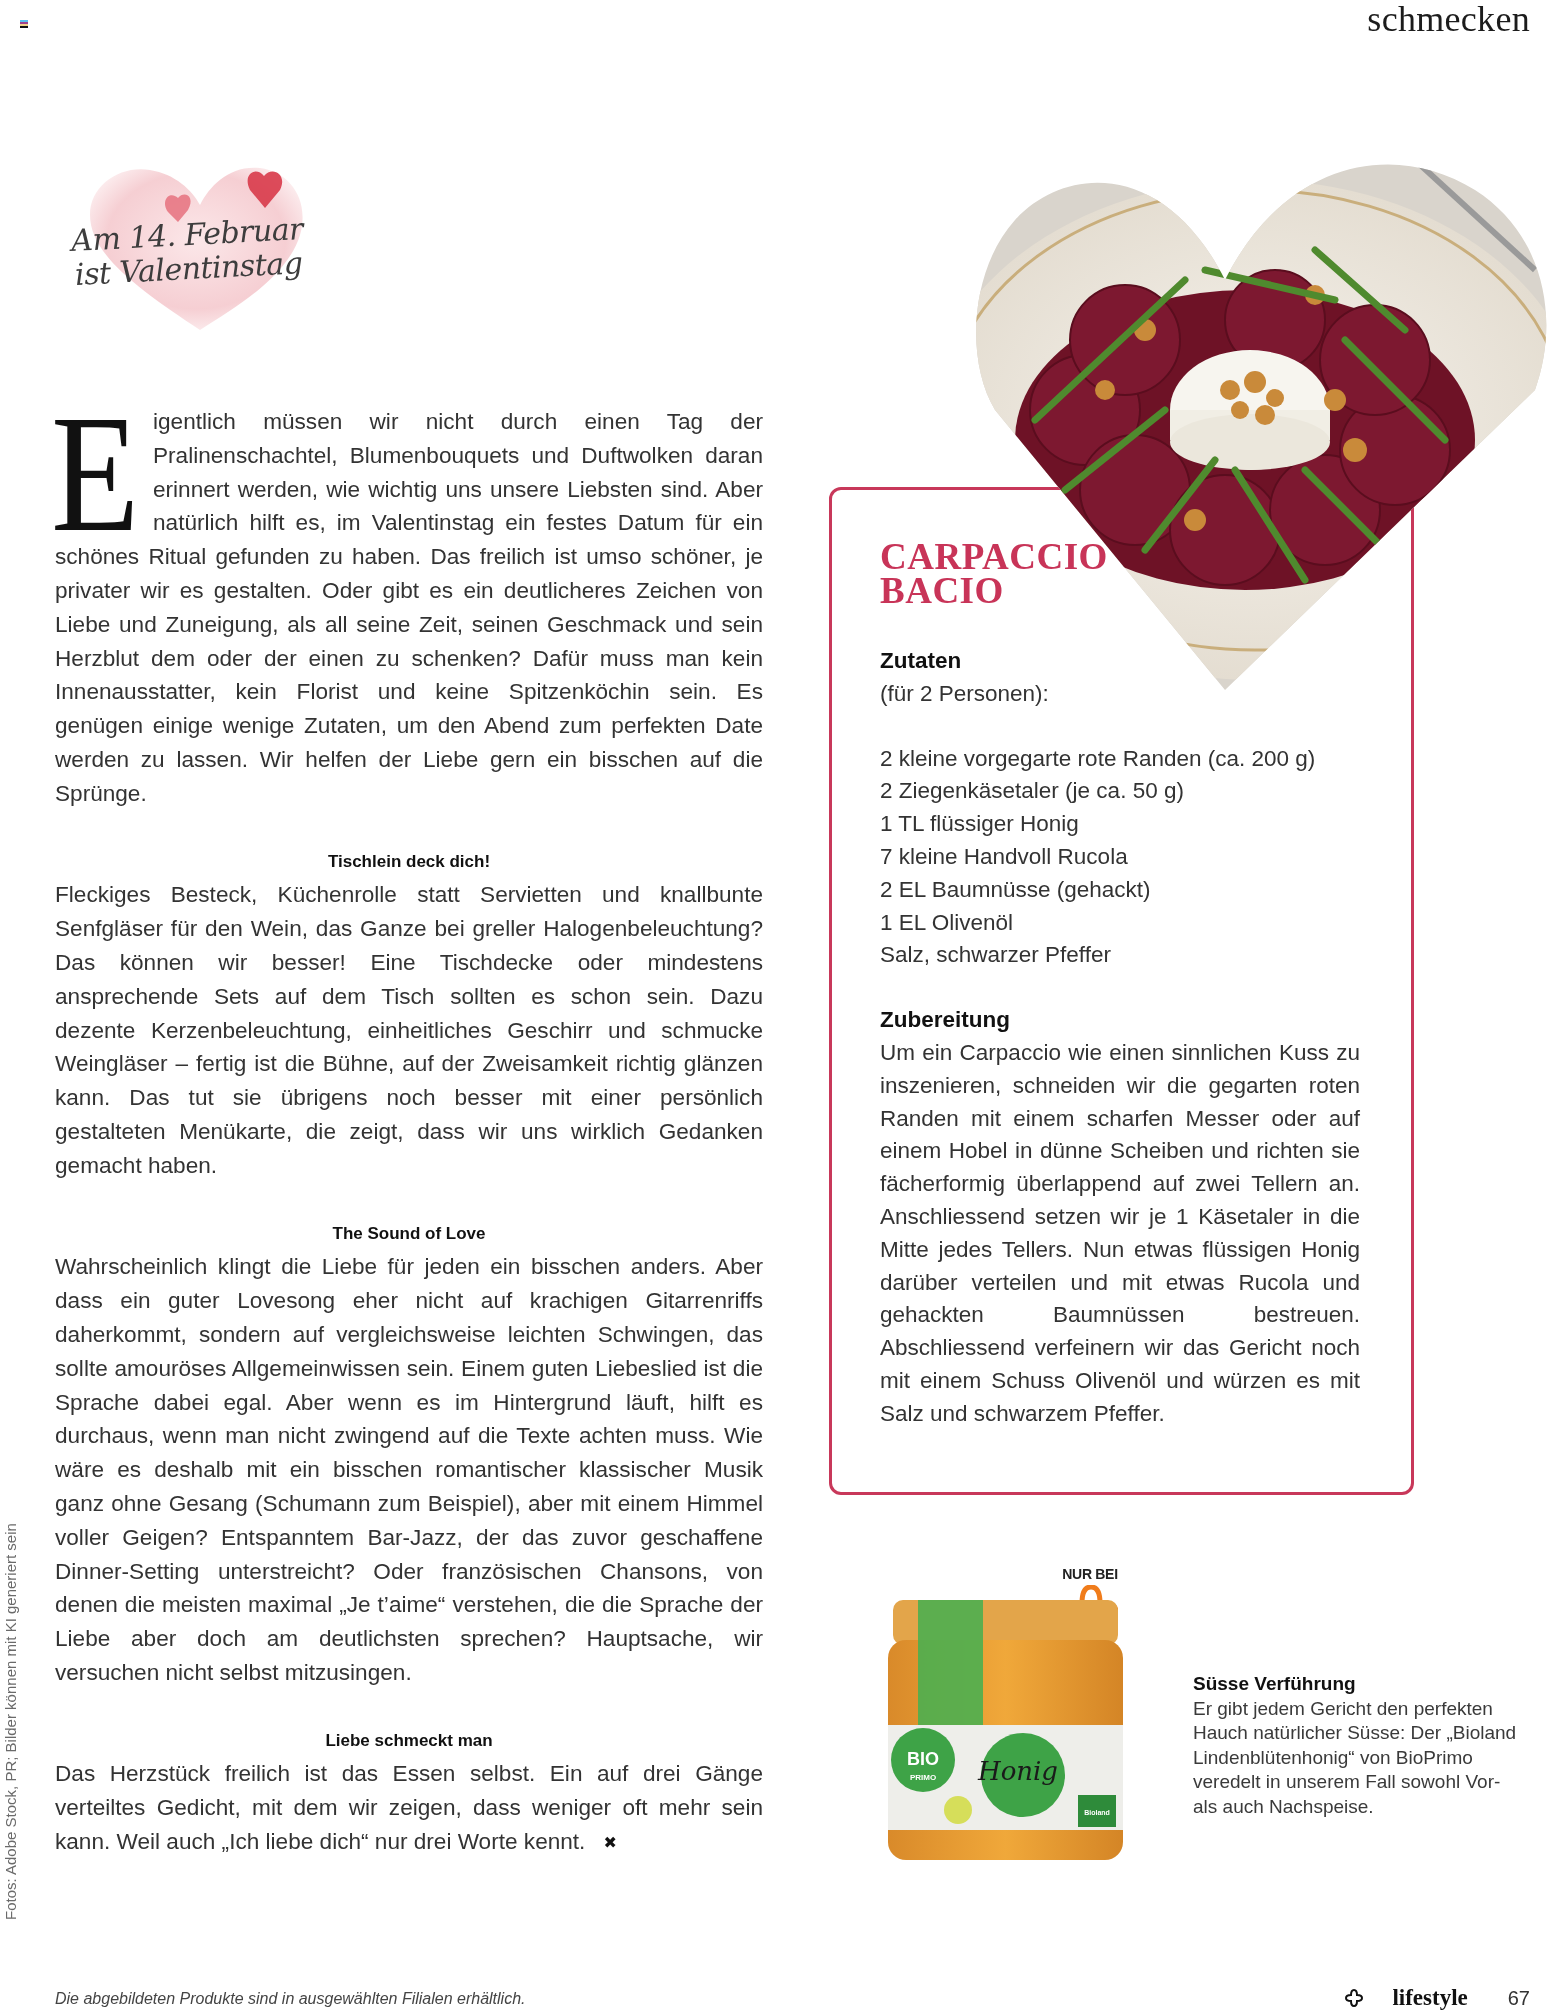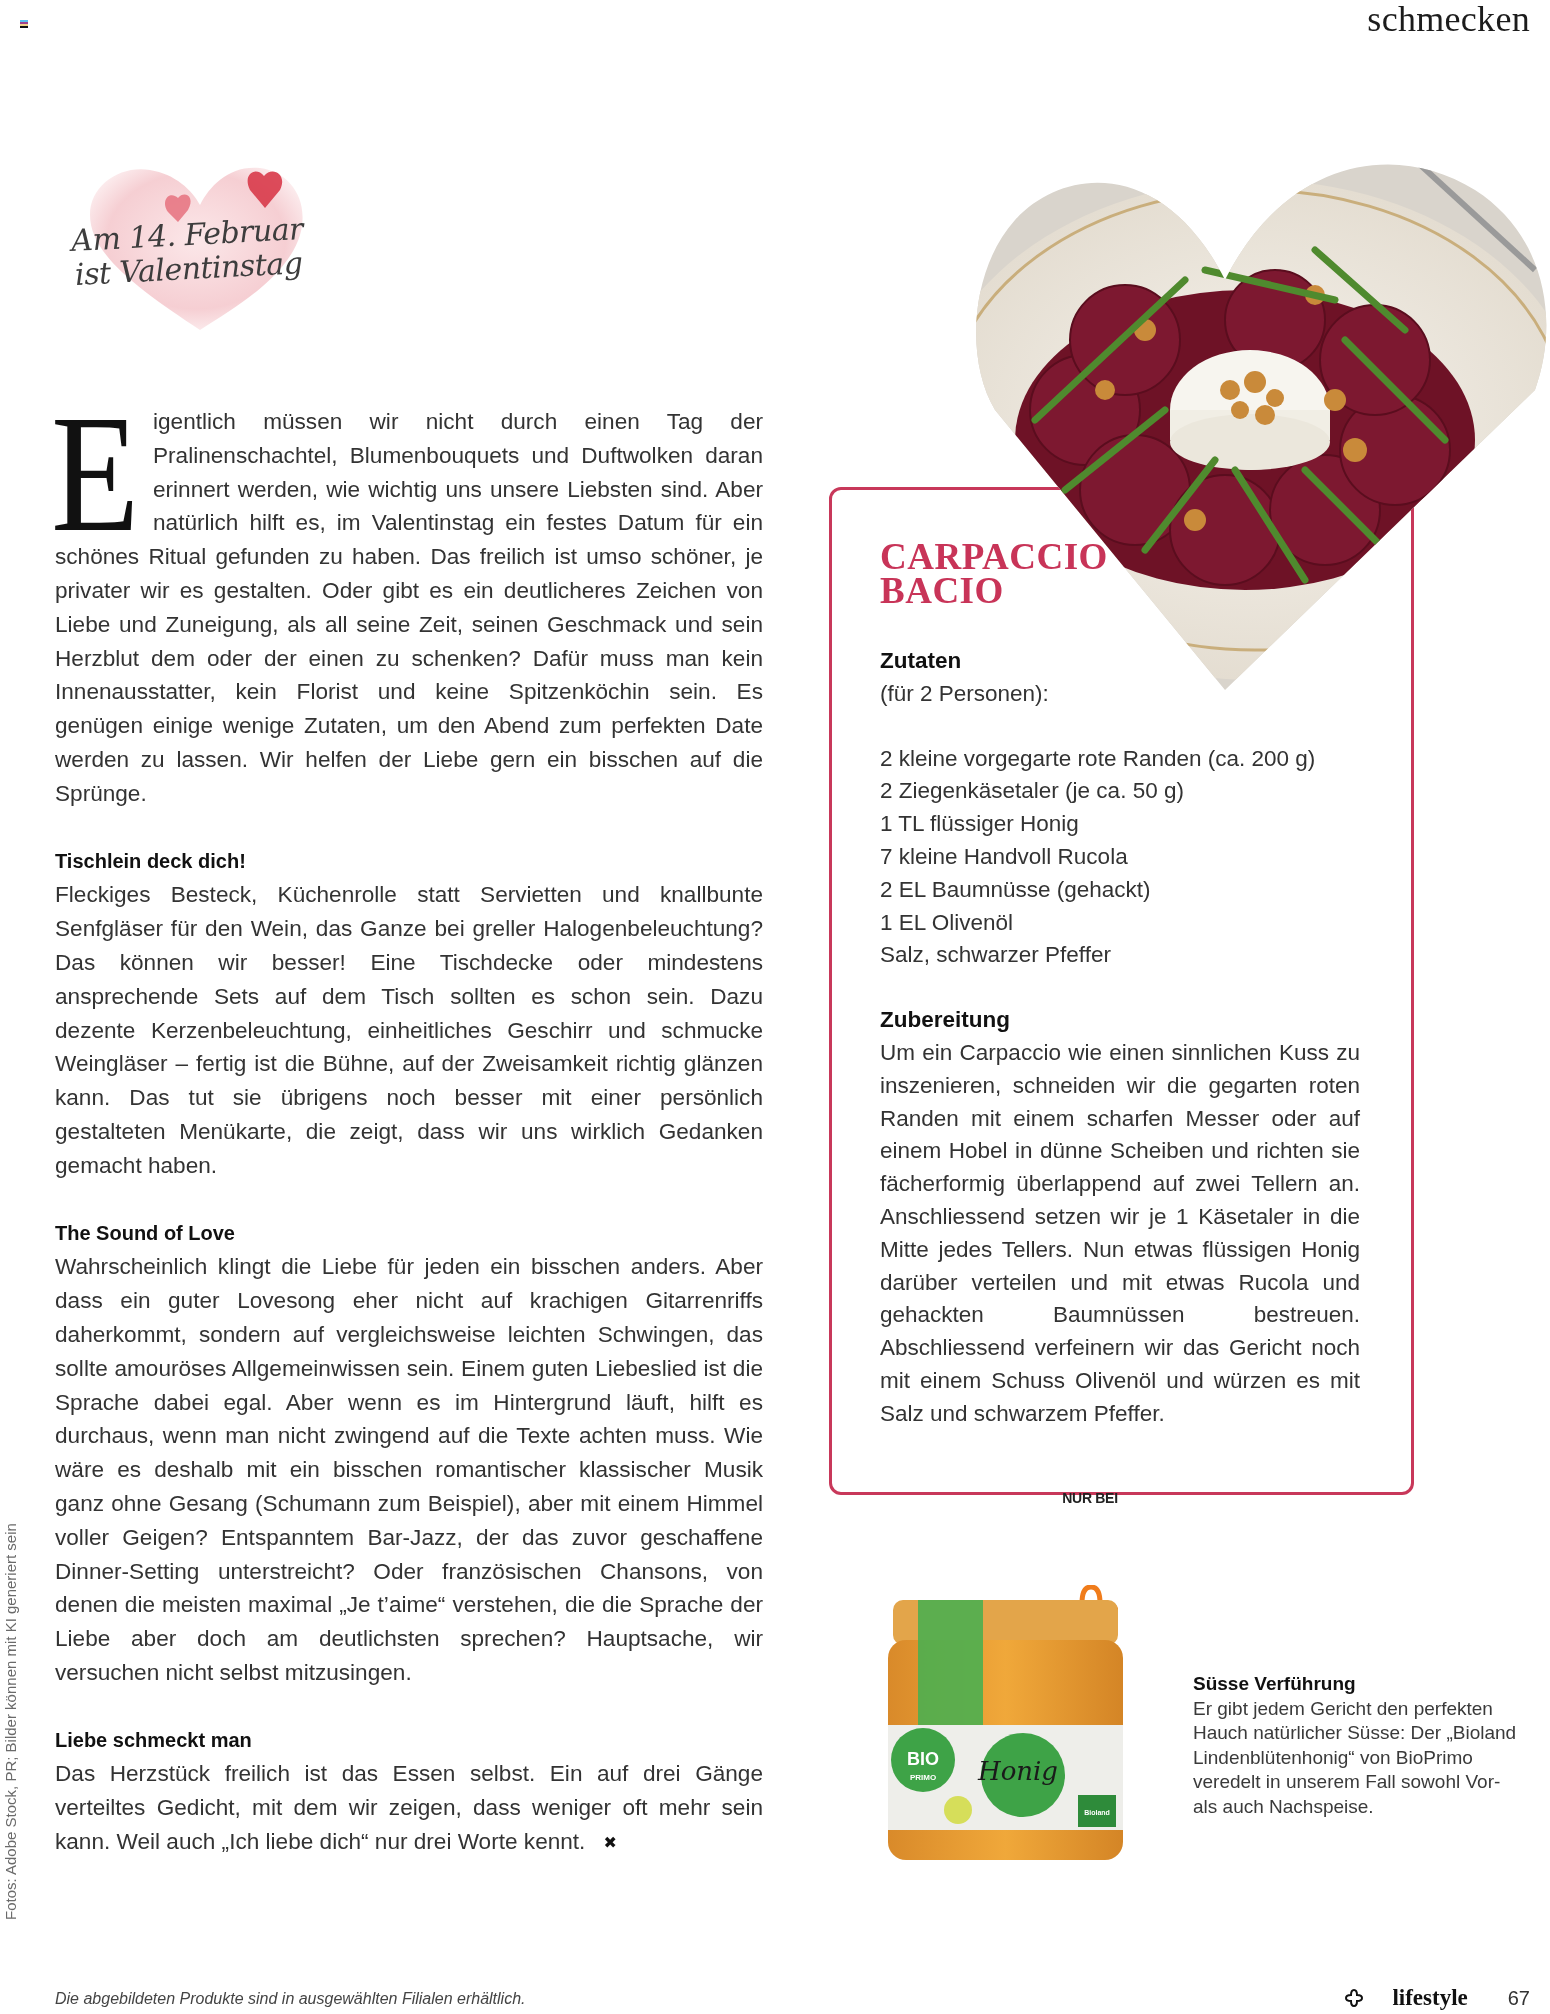--- a/index.html
+++ b/index.html
@@ -14,38 +14,38 @@
   
   .val-graphic { position: absolute; left: 60px; top: 160px; width: 260px; height: 180px; }
   .val-graphic svg { position: absolute; left: 0; top: 0; }
   .val-text { position: absolute; left: 12px; top: 58px; font-family: "DejaVu Serif", serif; font-style: italic; font-size: 30px; line-height: 34px; color: #3d3d3d; transform: rotate(-3deg); letter-spacing: -0.5px; }
   .val-text div:nth-child(2) { padding-left: 2px; }
 
   
   .article { position: absolute; left: 55px; top: 405px; width: 708px; font-family: "Liberation Sans", sans-serif; font-size: 22.6px; line-height: 33.8px; color: #333333; }
   .dropcap { float: left; font-family: "Liberation Serif", serif; font-size: 168px; line-height: 120px; height: 124px; margin: 8px 10px 0 -4px; color: #111; transform: scaleX(0.86); transform-origin: left top; width: 92px; }
   .article p { text-align: justify; }
-  .article h3 { font-size: 20px; font-weight: bold; color: #111; margin-top: 34px; line-height: 33.8px; }
+  .article h3 { font-size: 17px; font-weight: bold; color: #111; margin-top: 34px; line-height: 33.8px; text-align: center; }
   .end-mark { display: inline-block; margin-left: 18px; font-size: 16px; color: #111; vertical-align: 1px; }
 
   
   .recipe-box { position: absolute; left: 829px; top: 487px; width: 585px; height: 1008px; border: 3px solid #c8385a; border-radius: 12px; }
   .recipe-title { position: absolute; left: 880px; top: 540px; font-family: "Liberation Serif", serif; font-weight: bold; font-size: 37px; line-height: 34px; color: #c83458; letter-spacing: 0.5px; }
   .recipe-body { position: absolute; left: 880px; top: 645px; width: 480px; font-family: "Liberation Sans", sans-serif; font-size: 22.5px; line-height: 32.8px; color: #333; }
   .recipe-body h4 { font-size: 22.5px; font-weight: bold; color: #111; }
   .recipe-body ul { list-style: none; margin-top: 32px; }
   .recipe-body .prep { margin-top: 32px; }
   .recipe-body .prep p { text-align: justify; }
 
   
   .food-heart { position: absolute; left: 975px; top: 160px; width: 590px; height: 540px; }
 
   
   .honey { position: absolute; left: 878px; top: 1570px; width: 250px; height: 300px; }
-  .nurbei { position: absolute; left: 1060px; top: 1490px; width: 60px; font-family: "Liberation Sans", sans-serif; font-weight: bold; font-size: 14px; color: #222; text-align: center; letter-spacing: -0.3px; }
+  .nurbei { position: absolute; left: 1060px; top: 1566px; width: 60px; font-family: "Liberation Sans", sans-serif; font-weight: bold; font-size: 14px; color: #222; text-align: center; letter-spacing: -0.3px; }
   .mlogo { position: absolute; left: 1064px; top: 1585px; width: 54px; height: 54px; }
 
   .product-info { position: absolute; left: 1193px; top: 1672px; width: 330px; font-family: "Liberation Sans", sans-serif; font-size: 19px; line-height: 24.6px; color: #3a3a3a; }
   .product-info h5 { font-size: 19px; font-weight: bold; color: #111; }
 
   
   .credit { position: absolute; left: 2px; top: 1920px; transform: rotate(-90deg); transform-origin: left top; font-family: "Liberation Sans", sans-serif; font-size: 15px; color: #6a6a6a; white-space: nowrap; }
 
   .disclaimer { position: absolute; left: 55px; top: 1990px; font-family: "Liberation Sans", sans-serif; font-style: italic; font-size: 16px; color: #444; }
 

